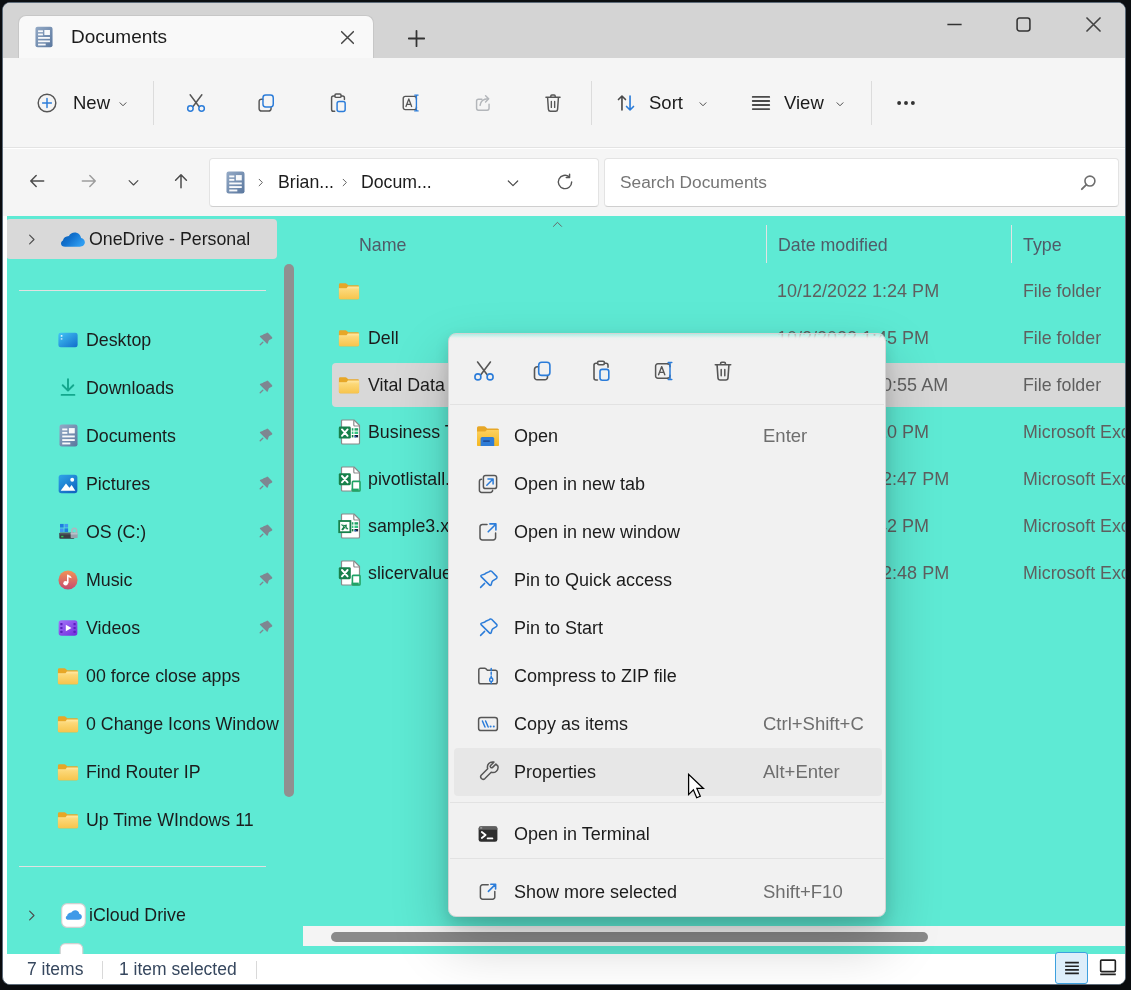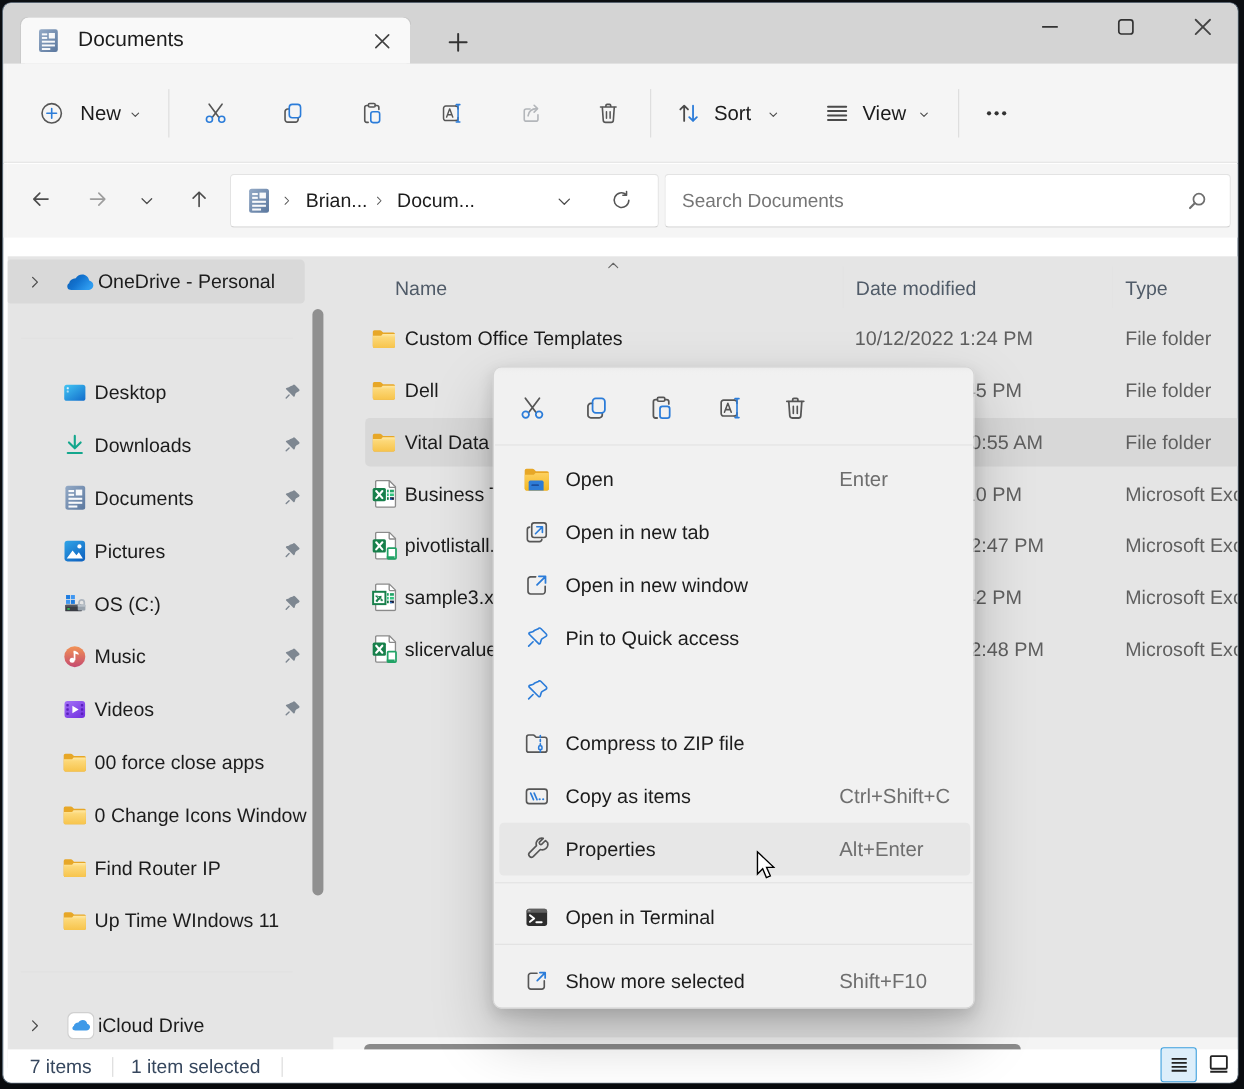--- a/index.html
+++ b/index.html
@@ -40,21 +40,21 @@
     position:absolute; left:597px; top:9px; width:515px; height:49px;
     background:#fff; border:1px solid #e3e3e3; border-bottom-color:#cfcfcf; border-radius:4px;
   }
   #searchbox input {
     position:absolute; left:15px; top:0; width:440px; height:47px; border:none; outline:none;
     font-family:inherit; font-size:17.3px; color:#444; background:transparent;
   }
   #searchbox input::placeholder { color:#767676; opacity:1; }
   .crumbtxt { font-size:17.7px; color:#1c1c1c; }
   
-  #content { position:absolute; left:0; top:230px; width:100%; height:738px; background:#e5e5e5; }
+  #content { position:absolute; left:0; top:213px; width:100%; height:738px; background:#5eead4; }
   
   #sidebar { position:absolute; left:0; top:0; width:292px; height:100%; overflow:hidden; }
   .side-row { position:absolute; left:-1px; width:271px; height:40px; border-radius:4px; }
   .side-label { position:absolute; left:80px; top:0; height:40px; line-height:40px; font-size:17.8px; color:#1c1c1c; white-space:nowrap; }
   .side-label-g { position:absolute; left:83px; top:0; height:41px; line-height:41px; font-size:17.8px; color:#1c1c1c; white-space:nowrap; }
   .side-icon { position:absolute; left:51px; top:9px; width:22px; height:22px; }
   .side-icon-g { position:absolute; left:55px; top:8px; width:25px; height:25px; }
   .side-chev { position:absolute; left:18px; top:13px; width:15px; height:15px; }
   .side-pin { position:absolute; left:251px; top:11px; width:17px; height:17px; }
   .side-sep { position:absolute; left:12px; width:247px; height:1px; background:#e1e1e1; }
@@ -675,21 +675,20 @@
       <span class="colhead" style="left:475px;top:6px">Date modified</span>
       <div class="colsep" style="left:708px;top:9px"></div>
       <span class="colhead" style="left:720px;top:6px">Type</span>
 
       <div id="selband"></div>
 
       <div class="frow" style="top:52px">
         <svg class="fico" style="top:14px;height:18px">
                 <use href="#i-folder"></use>
               </svg>
-        <span class="fname">Custom Office Templates</span>
         <span class="fdate">10/12/2022 1:24 PM</span>
         <span class="ftype">File folder</span>
       </div>
       <div class="frow" style="top:99px">
         <svg class="fico" style="top:14px;height:18px">
                 <use href="#i-folder"></use>
               </svg>
         <span class="fname">Dell</span>
         <span class="fdate">10/2/2022 1:45 PM</span>
         <span class="ftype">File folder</span>
@@ -807,20 +806,21 @@
     <div class="mrow" style="top:222px">
       <svg class="mico">
               <use href="#i-pinline"></use>
             </svg>
       <span class="mlabel">Pin to Quick access</span>
     </div>
     <div class="mrow" style="top:270px">
       <svg class="mico">
               <use href="#i-pinline"></use>
             </svg>
+      <span class="mlabel">Pin to Start</span>
     </div>
     <div class="mrow" style="top:318px">
       <svg class="mico">
               <use href="#i-zip"></use>
             </svg>
       <span class="mlabel">Compress to ZIP file</span>
     </div>
     <div class="mrow" style="top:366px">
       <svg class="mico">
               <use href="#i-copypath"></use>

